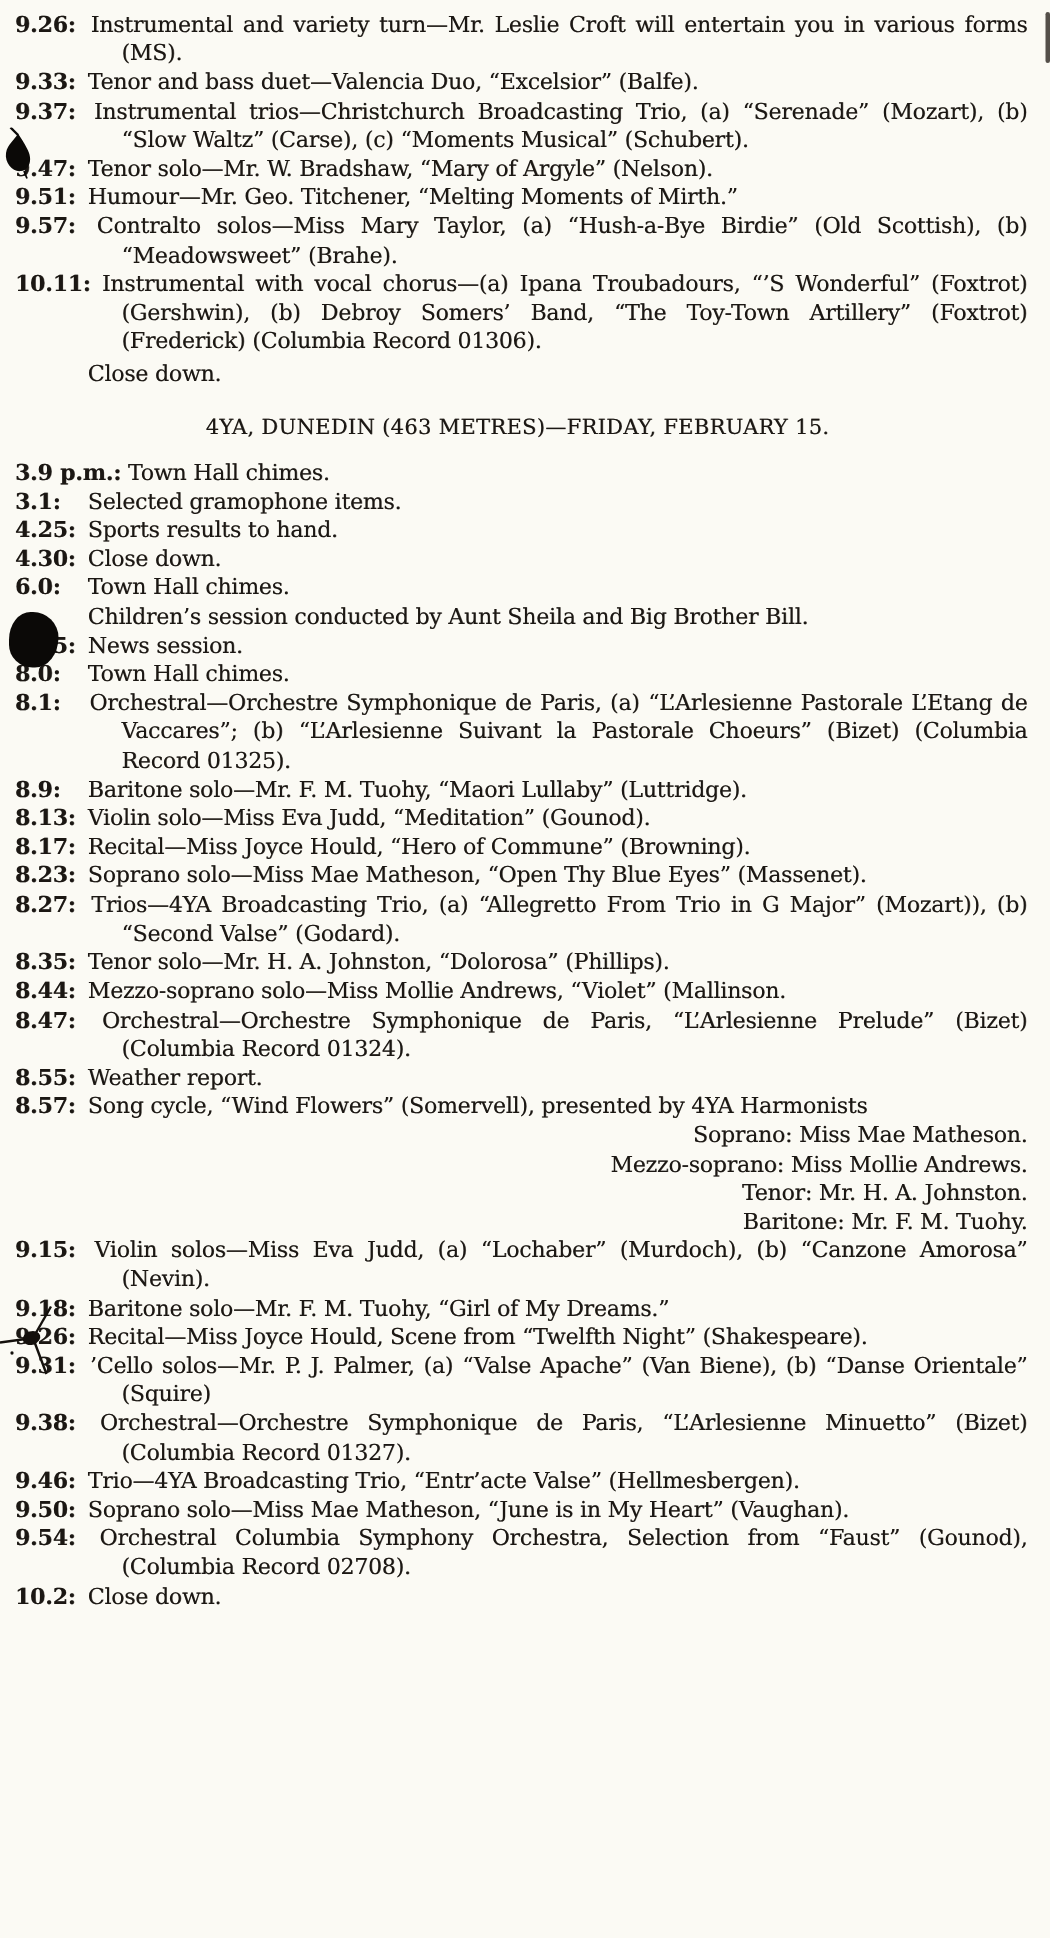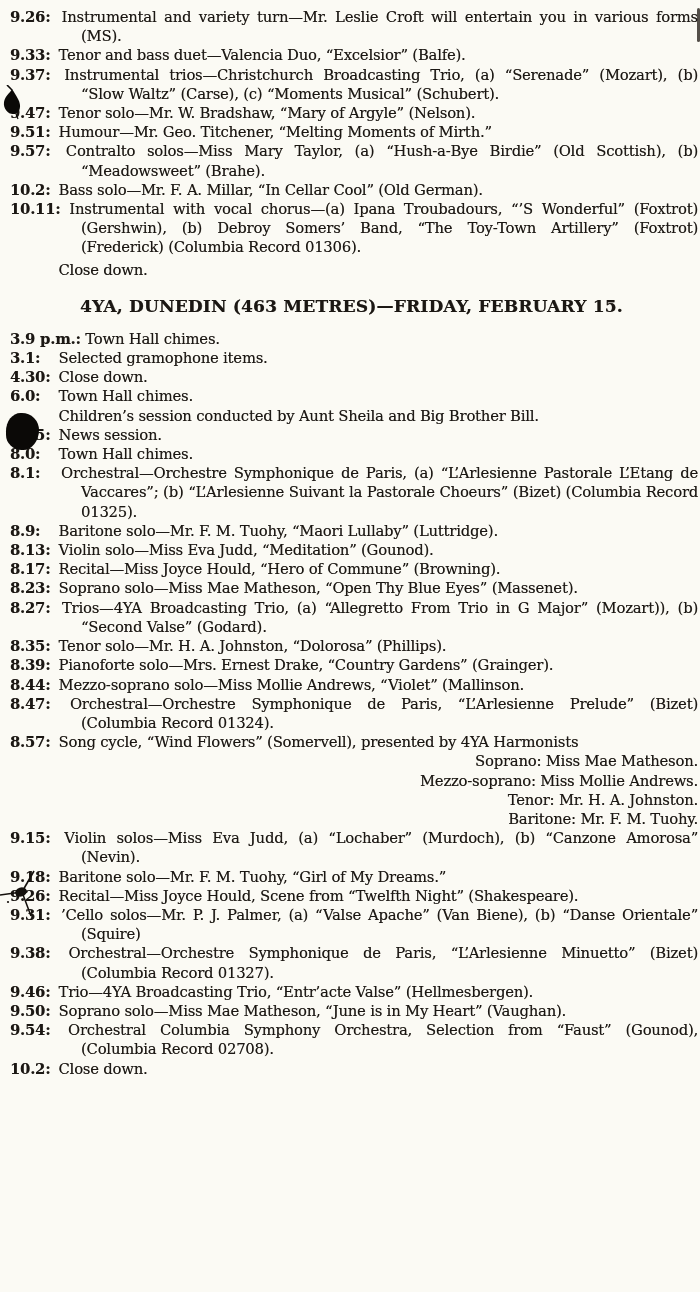--- a/index.html
+++ b/index.html
@@ -11,21 +11,21 @@
     height: 1292px;
     background: #fbfaf4;
     overflow: hidden;
     position: relative;
     font-family: "DejaVu Serif", "Liberation Serif", serif;
     color: #1b1713;
   }
   .page {
     position: absolute;
     inset: 0;
-    padding: 7px 2px 0 5px;
+    padding: 7px 15px 0 5px;
     box-sizing: border-box;
   }
   .listing { position: relative; }
   .entry {
     position: relative;
     padding-left: 76px;
     text-indent: -71px;
     text-align: justify;
     font-size: 14.7px;
     line-height: 19.2px;
@@ -43,22 +43,22 @@
   .entry .text { }
   .entry.plain { margin-top: 3px; }
   .entry.cast {
     padding-left: 84px;
     text-indent: 0;
     text-align: right;
   }
   .heading {
     margin: 17px 0 13px 0;
     text-align: center;
-    font-size: 17px;
-    font-weight: bold;
+    font-size: 14px;
+    font-weight: normal;
     letter-spacing: 0.2px;
     text-shadow: 0.3px 0 0 rgba(20,15,10,0.6);
   }
   .time-blot {
     position: absolute;
     left: -4px;
     top: -8px;
     width: 33px;
     height: 37px;
     background: #0b0907;
@@ -79,45 +79,45 @@
 
 <div class="page">
 
   <section class="listing">
       <div class="entry"><span class="time">9.26:</span> <span class="text">Instrumental and variety turn—Mr. Leslie Croft will entertain you in various forms (MS).</span></div>
       <div class="entry"><span class="time">9.33:</span> <span class="text">Tenor and bass duet—Valencia Duo, “Excelsior” (Balfe).</span></div>
       <div class="entry"><span class="time">9.37:</span> <span class="text">Instrumental trios—Christchurch Broadcasting Trio, (a) “Serenade” (Mozart), (b) “Slow Waltz” (Carse), (c) “Moments Musical” (Schubert).</span></div>
       <div class="entry"><span class="time">9.47:</span> <span class="text">Tenor solo—Mr. W. Bradshaw, “Mary of Argyle” (Nelson).</span></div>
       <div class="entry"><span class="time">9.51:</span> <span class="text">Humour—Mr. Geo. Titchener, “Melting Moments of Mirth.”</span></div>
       <div class="entry"><span class="time">9.57:</span> <span class="text">Contralto solos—Miss Mary Taylor, (a) “Hush-a-Bye Birdie” (Old Scottish), (b) “Meadowsweet” (Brahe).</span></div>
-      <div class="entry"><span class="time">10.2:</span> <span class="text">Bass solo—Mr. F. A. Millar, “In Cellar Cool” (Old German).</span></div>
       <div class="entry"><span class="time">10.11:</span> <span class="text">Instrumental with vocal chorus—(a) Ipana Troubadours, “’S Wonderful” (Foxtrot) (Gershwin), (b) Debroy Somers’ Band, “The Toy-Town Artillery” (Foxtrot) (Frederick) (Columbia Record 01306).</span></div>
       <div class="entry plain"><span class="time"></span> <span class="text">Close down.</span></div>
     </section>
 
   <h2 class="heading">4YA, DUNEDIN (463 METRES)—FRIDAY, FEBRUARY 15.</h2>
 
   <section class="listing">
       <div class="entry"><span class="time">3.9 p.m.:</span> <span class="text">Town Hall chimes.</span></div>
       <div class="entry"><span class="time">3.1:</span> <span class="text">Selected gramophone items.</span></div>
+      <div class="entry"><span class="time">4.25:</span> <span class="text">Sports results to hand.</span></div>
       <div class="entry"><span class="time">4.30:</span> <span class="text">Close down.</span></div>
       <div class="entry"><span class="time">6.0:</span> <span class="text">Town Hall chimes.</span></div>
       <div class="entry"><span class="time"><span class="time-blot"></span></span> <span class="text">Children’s session conducted by Aunt Sheila and Big Brother Bill.</span></div>
       <div class="entry"><span class="time">7.15:</span> <span class="text">News session.</span></div>
       <div class="entry"><span class="time">8.0:</span> <span class="text">Town Hall chimes.</span></div>
       <div class="entry"><span class="time">8.1:</span> <span class="text">Orchestral—Orchestre Symphonique de Paris, (a) “L’Arlesienne Pastorale L’Etang de Vaccares”; (b) “L’Arlesienne Suivant la Pastorale Choeurs” (Bizet) (Columbia Record 01325).</span></div>
       <div class="entry"><span class="time">8.9:</span> <span class="text">Baritone solo—Mr. F. M. Tuohy, “Maori Lullaby” (Luttridge).</span></div>
       <div class="entry"><span class="time">8.13:</span> <span class="text">Violin solo—Miss Eva Judd, “Meditation” (Gounod).</span></div>
       <div class="entry"><span class="time">8.17:</span> <span class="text">Recital—Miss Joyce Hould, “Hero of Commune” (Browning).</span></div>
       <div class="entry"><span class="time">8.23:</span> <span class="text">Soprano solo—Miss Mae Matheson, “Open Thy Blue Eyes” (Massenet).</span></div>
       <div class="entry"><span class="time">8.27:</span> <span class="text">Trios—4YA Broadcasting Trio, (a) “Allegretto From Trio in G Major” (Mozart)), (b) “Second Valse” (Godard).</span></div>
       <div class="entry"><span class="time">8.35:</span> <span class="text">Tenor solo—Mr. H. A. Johnston, “Dolorosa” (Phillips).</span></div>
-      <div class="entry"><span class="time">8.39:</span> <span class="text">Pianoforte solo—Mrs. Ernest Drake, “Country Gardens” (Grainger).</span></div>
       <div class="entry"><span class="time">8.44:</span> <span class="text">Mezzo-soprano solo—Miss Mollie Andrews, “Violet” (Mallinson.</span></div>
       <div class="entry"><span class="time">8.47:</span> <span class="text">Orchestral—Orchestre Symphonique de Paris, “L’Arlesienne Prelude” (Bizet) (Columbia Record 01324).</span></div>
+      <div class="entry"><span class="time">8.55:</span> <span class="text">Weather report.</span></div>
       <div class="entry"><span class="time">8.57:</span> <span class="text">Song cycle, “Wind Flowers” (Somervell), presented by 4YA Harmonists</span></div>
       <div class="entry cast"><span class="text">Soprano: Miss Mae Matheson.</span></div>
       <div class="entry cast"><span class="text">Mezzo-soprano: Miss Mollie Andrews.</span></div>
       <div class="entry cast"><span class="text">Tenor: Mr. H. A. Johnston.</span></div>
       <div class="entry cast"><span class="text">Baritone: Mr. F. M. Tuohy.</span></div>
       <div class="entry"><span class="time">9.15:</span> <span class="text">Violin solos—Miss Eva Judd, (a) “Lochaber” (Murdoch), (b) “Canzone Amorosa” (Nevin).</span></div>
       <div class="entry"><span class="time">9.18:</span> <span class="text">Baritone solo—Mr. F. M. Tuohy, “Girl of My Dreams.”</span></div>
       <div class="entry"><span class="time">9.26:</span> <span class="text">Recital—Miss Joyce Hould, Scene from “Twelfth Night” (Shakespeare).</span></div>
       <div class="entry"><span class="time">9.31:</span> <span class="text">’Cello solos—Mr. P. J. Palmer, (a) “Valse Apache” (Van Biene), (b) “Danse Orientale” (Squire)</span></div>
       <div class="entry"><span class="time">9.38:</span> <span class="text">Orchestral—Orchestre Symphonique de Paris, “L’Arlesienne Minuetto” (Bizet) (Columbia Record 01327).</span></div>

